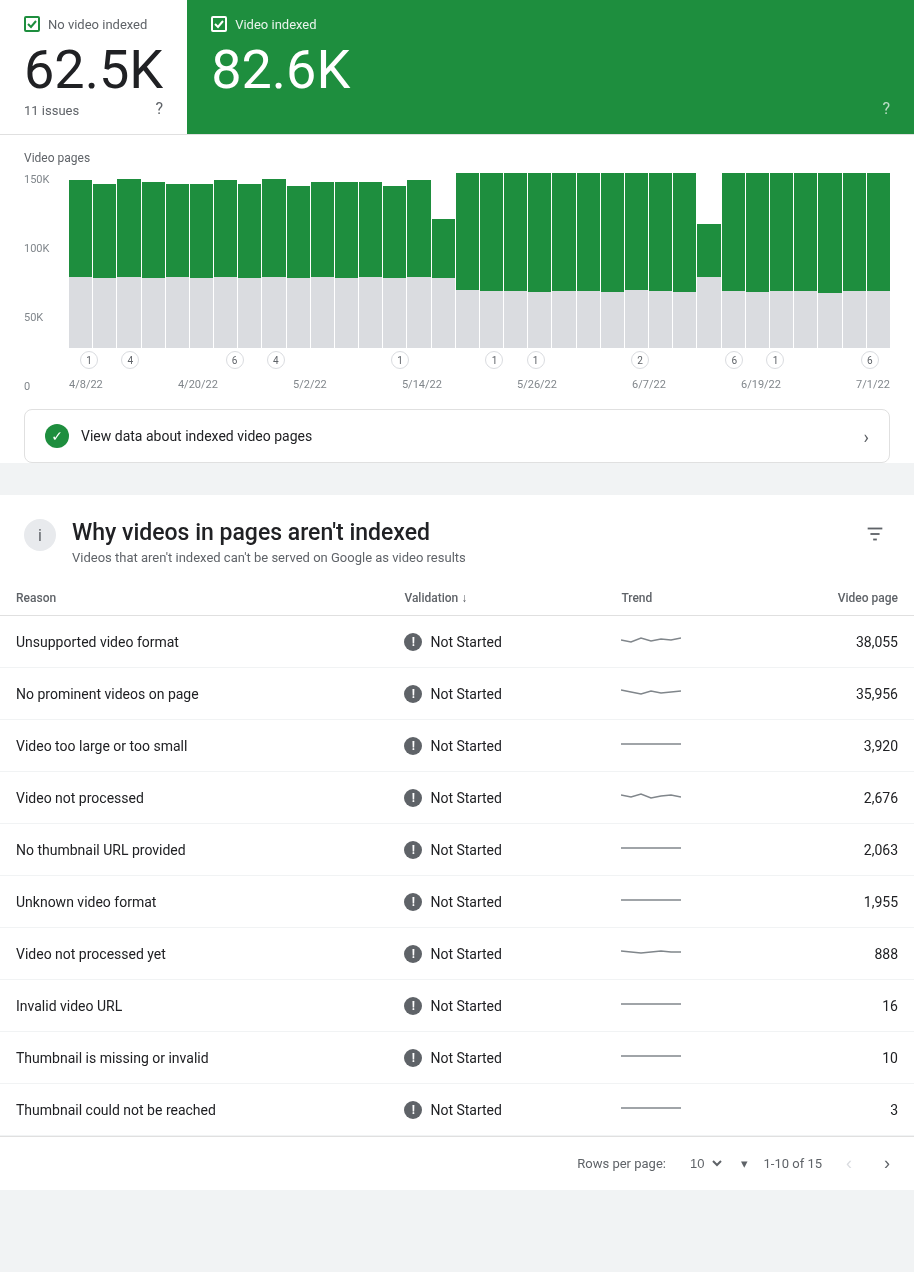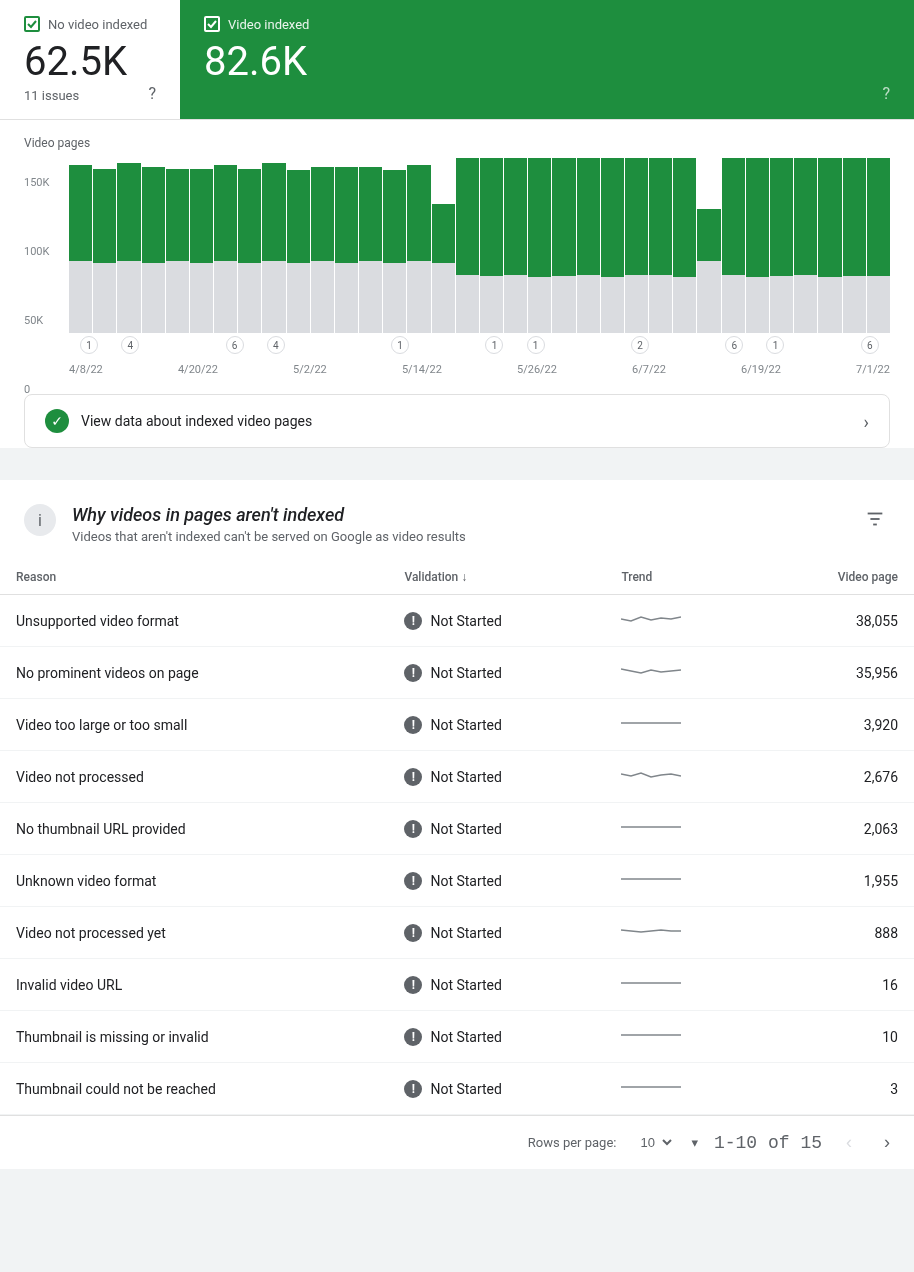--- a/index.html
+++ b/index.html
@@ -32,21 +32,21 @@
     .stat-card-header {
       display: flex;
       align-items: center;
       gap: 8px;
       font-size: 13px;
       margin-bottom: 8px;
     }
     .stat-card.no-video .stat-card-header { color: #5f6368; }
     .stat-card.video-indexed .stat-card-header { color: rgba(255,255,255,0.9); }
     .stat-number {
-      font-size: 40px;
+      font-size: 54px;
       font-weight: 400;
       line-height: 1.1;
     }
     .stat-card.no-video .stat-number { color: #202124; }
     .stat-card.video-indexed .stat-number { color: #fff; }
     .stat-issues {
       font-size: 13px;
       color: #5f6368;
       margin-top: 4px;
     }
@@ -79,21 +79,21 @@
       margin-bottom: 8px;
     }
     .chart-container {
       position: relative;
       height: 220px;
       width: 100%;
     }
     .chart-y-labels {
       position: absolute;
       left: 0;
-      top: 18px;
+      top: 0;
       height: 100%;
       display: flex;
       flex-direction: column;
       justify-content: space-between;
       font-size: 11px;
       color: #80868b;
       width: 40px;
     }
     .bar-group {
       flex: 1;
@@ -176,24 +176,23 @@
       background: #e8eaed;
       border-radius: 50%;
       display: flex;
       align-items: center;
       justify-content: center;
       font-size: 16px;
       color: #5f6368;
       flex-shrink: 0;
     }
     .why-title {
-      font-size: 18px;
+      font-size: 23px;
       font-weight: 500;
       color: #202124;
-      font-style: italic;
     }
     .why-subtitle {
       font-size: 13px;
       color: #5f6368;
       margin-top: 4px;
     }
     .filter-icon-btn {
       margin-left: auto;
       cursor: pointer;
       color: #5f6368;
@@ -266,23 +265,22 @@
     }
     .select-box {
       border: none;
       background: transparent;
       font-size: 13px;
       color: #5f6368;
       cursor: pointer;
       padding: 2px 4px;
     }
     .page-info {
-      font-size: 18px;
-      color: #5f6368;
-      font-family: Liberation Mono, monospace;
+      font-size: 13px;
+      color: #5f6368;
     }
     .page-btn {
       background: none;
       border: none;
       cursor: pointer;
       color: #5f6368;
       font-size: 18px;
       padding: 4px 8px;
     }
     .page-btn:disabled { color: #dadce0; }

